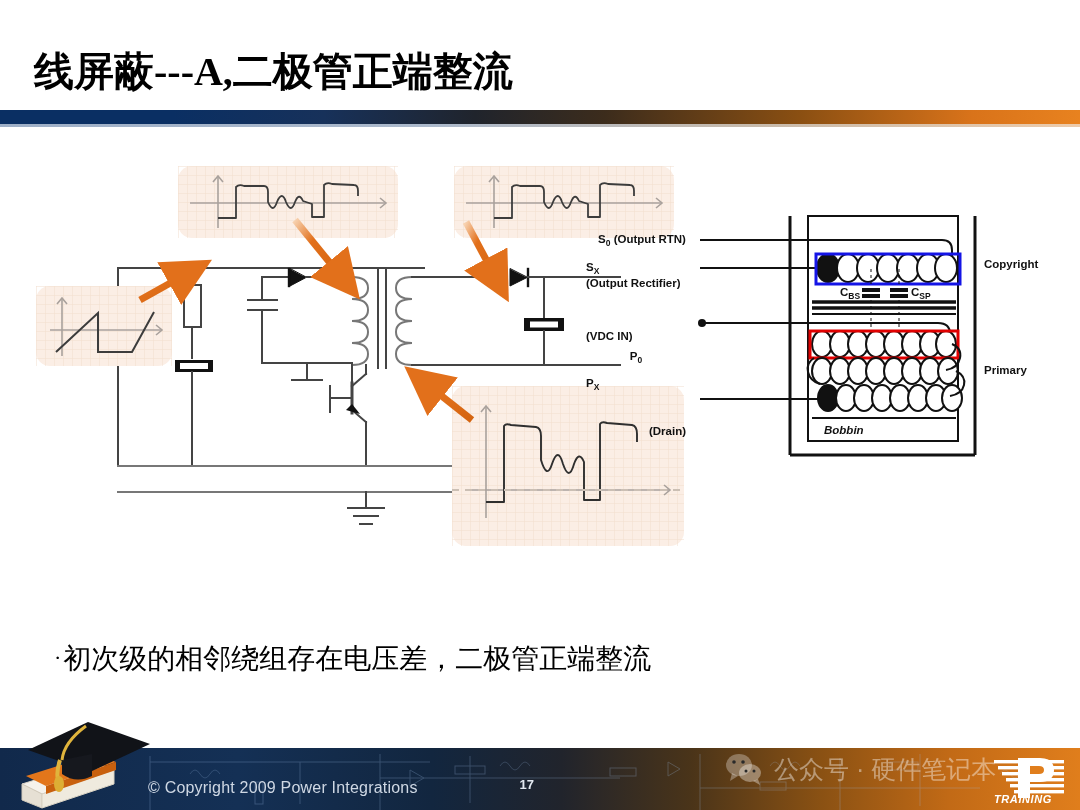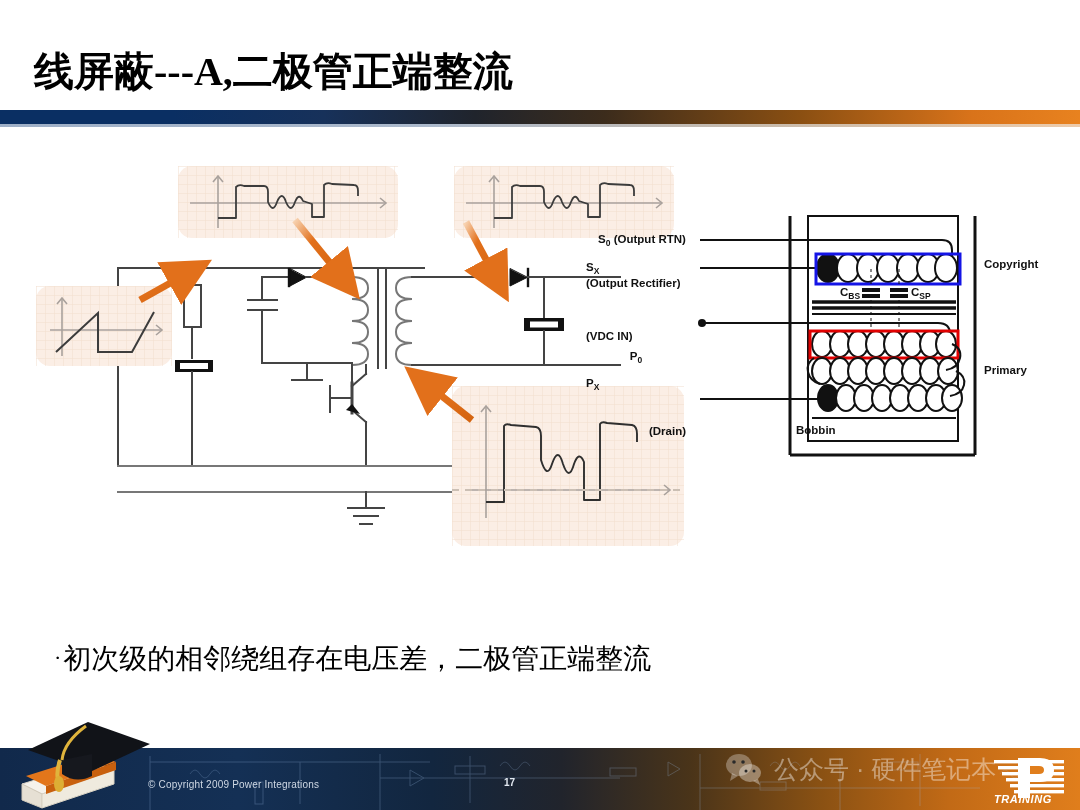--- a/index.html
+++ b/index.html
@@ -84,31 +84,31 @@
   }
   #footer-circuit {
     position: absolute; left: 0; top: 0;
     width: 1080px; height: 62px;
     opacity: .30;
   }
   #copyright {
     position: absolute;
     left: 148px;
     top: 779px;
-    font-size: 10px;
+    font-size: 16px;
     color: #cfd8e4;
     letter-spacing: .2px;
   }
   #page-number {
     position: absolute;
     left: 504px;
     top: 777px;
     width: 30px;
-    text-align: left;
-    font-size: 10px;
+    text-align: right;
+    font-size: 13px;
     color: #e3e9f1;
     font-weight: bold;
   }
   #grad-cap { position: absolute; left: 16px; top: 714px; }
 
   
   #watermark {
     position: absolute;
     left: 724px;
     top: 752px;
@@ -459,21 +459,21 @@
 <div class="xf-label" style="left:840px; top:286px;">
   <span>C</span><sub>BS</sub>
 </div>
 <div class="xf-label" style="left:911px; top:286px;">
   <span>C</span><sub>SP</sub>
 </div>
 
 <div class="xf-label" style="left:984px; top:258px;">Copyright</div>
 <div class="xf-label" style="left:984px; top:364px;">Primary</div>
 
-<div class="xf-label" style="left:796px; top:424px;">Bobbin</div>
+<div class="xf-label" style="left:824px; top:424px;font-style:italic;">Bobbin</div>
 
 <div id="bullet-line">
   <span class="dot">·</span><span>初次级的相邻绕组存在电压差，二极管正端整流</span>
 </div>
 
 <div id="footer">
   <svg id="footer-circuit" viewBox="0 0 1080 62">
     <g stroke="#9fc0e8" stroke-width="1" fill="none" opacity=".85">
       <line x1="150" y1="8" x2="150" y2="62"></line>
       <line x1="150" y1="14" x2="430" y2="14"></line>

